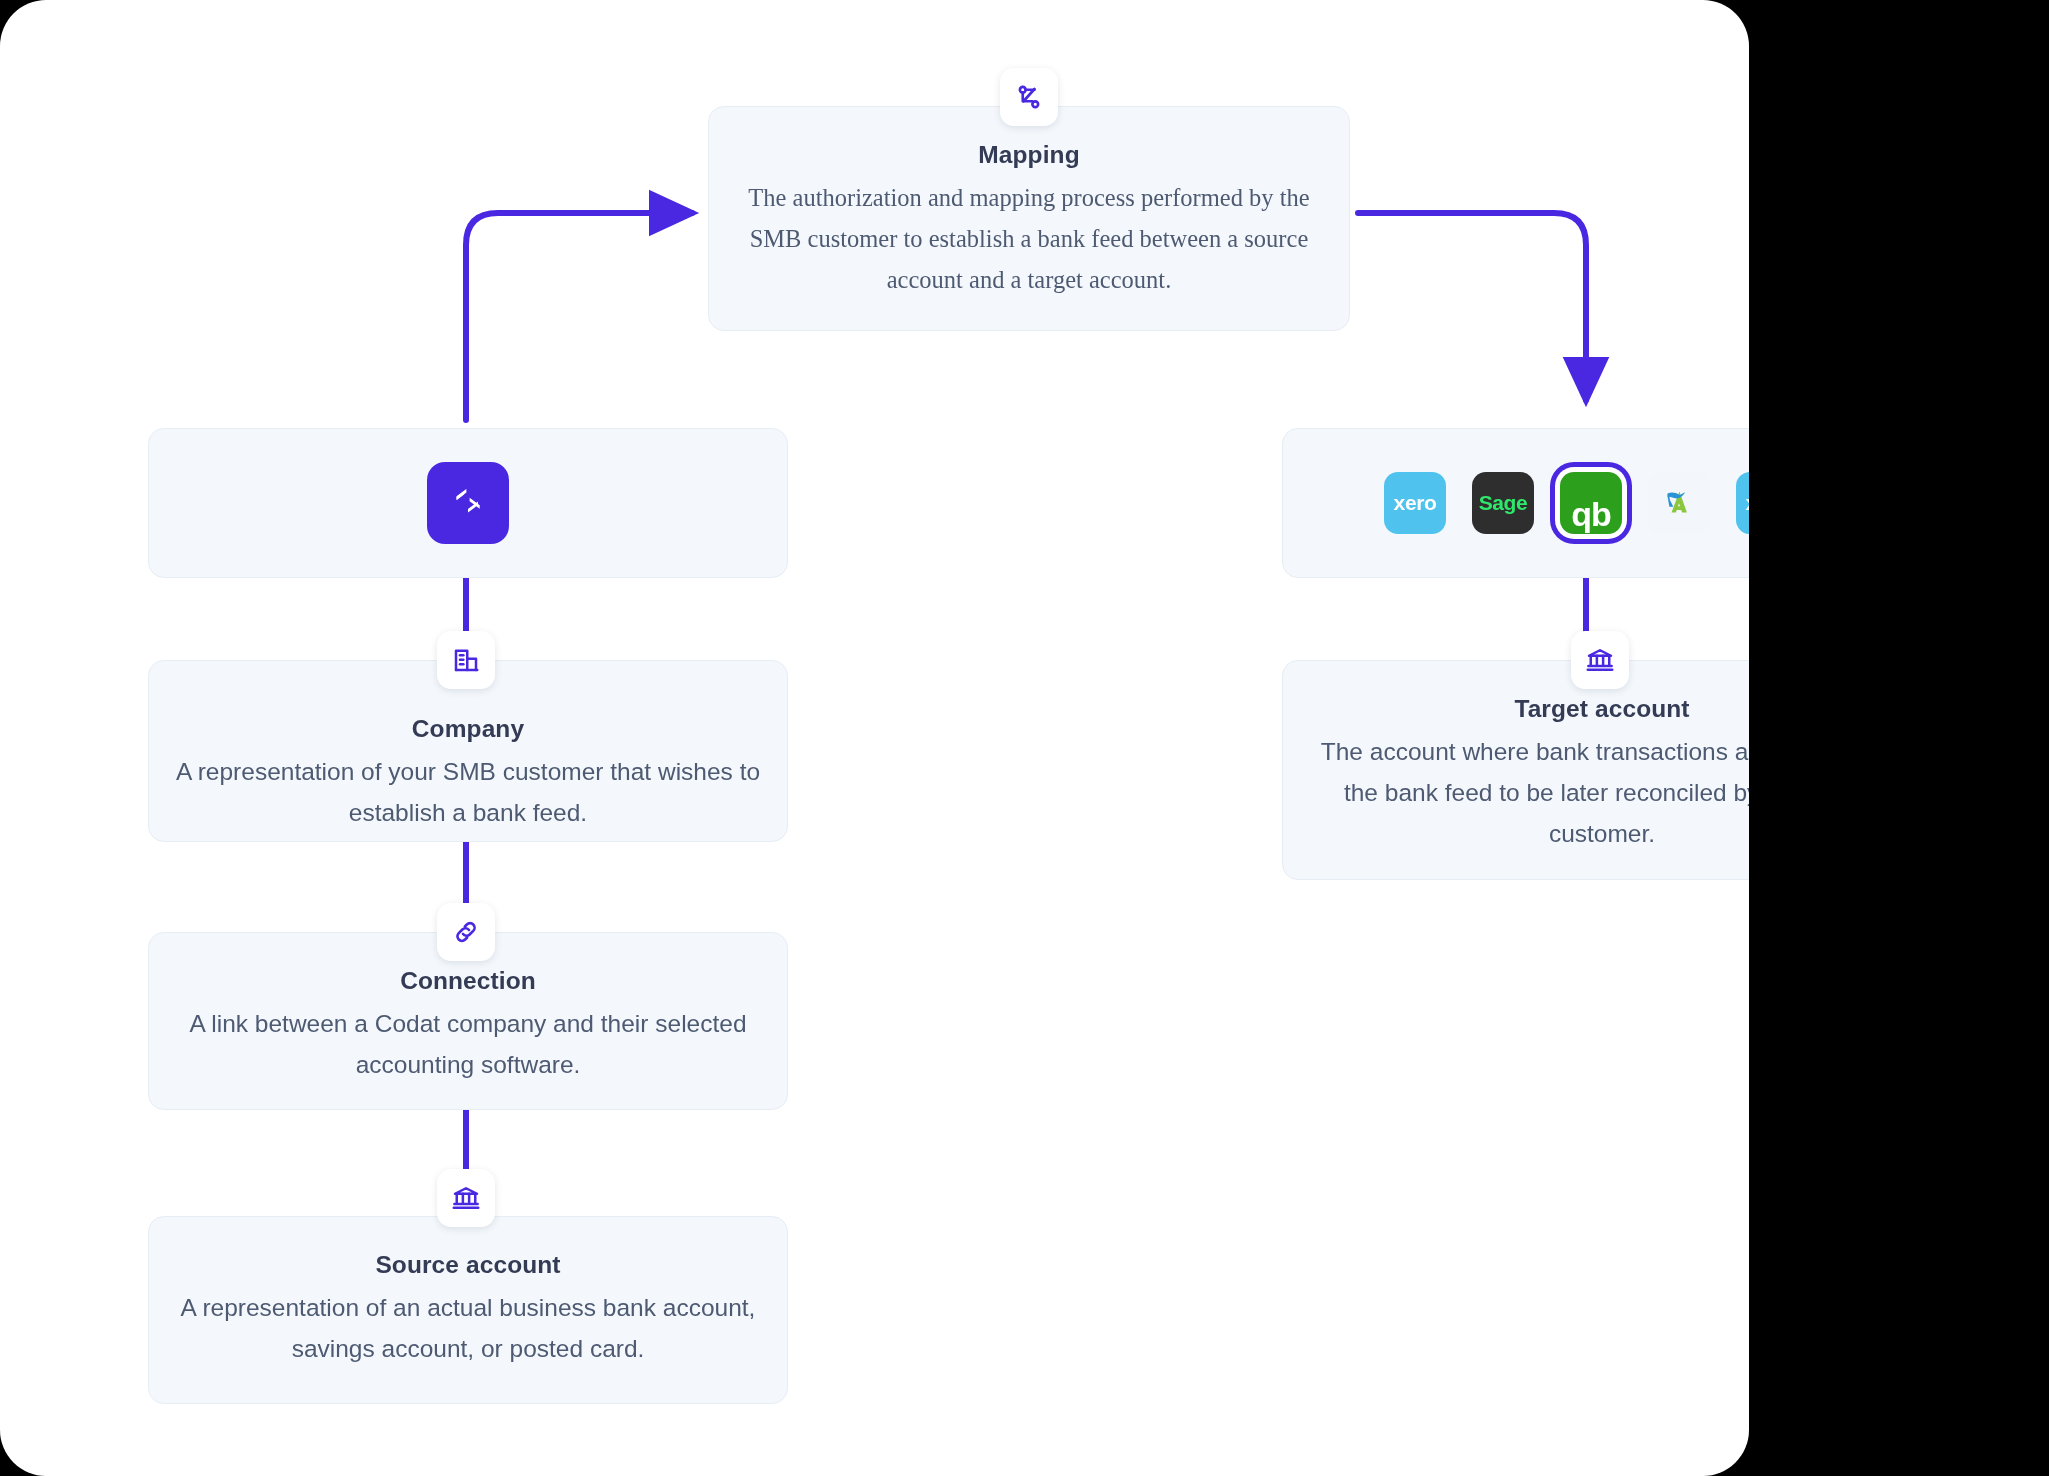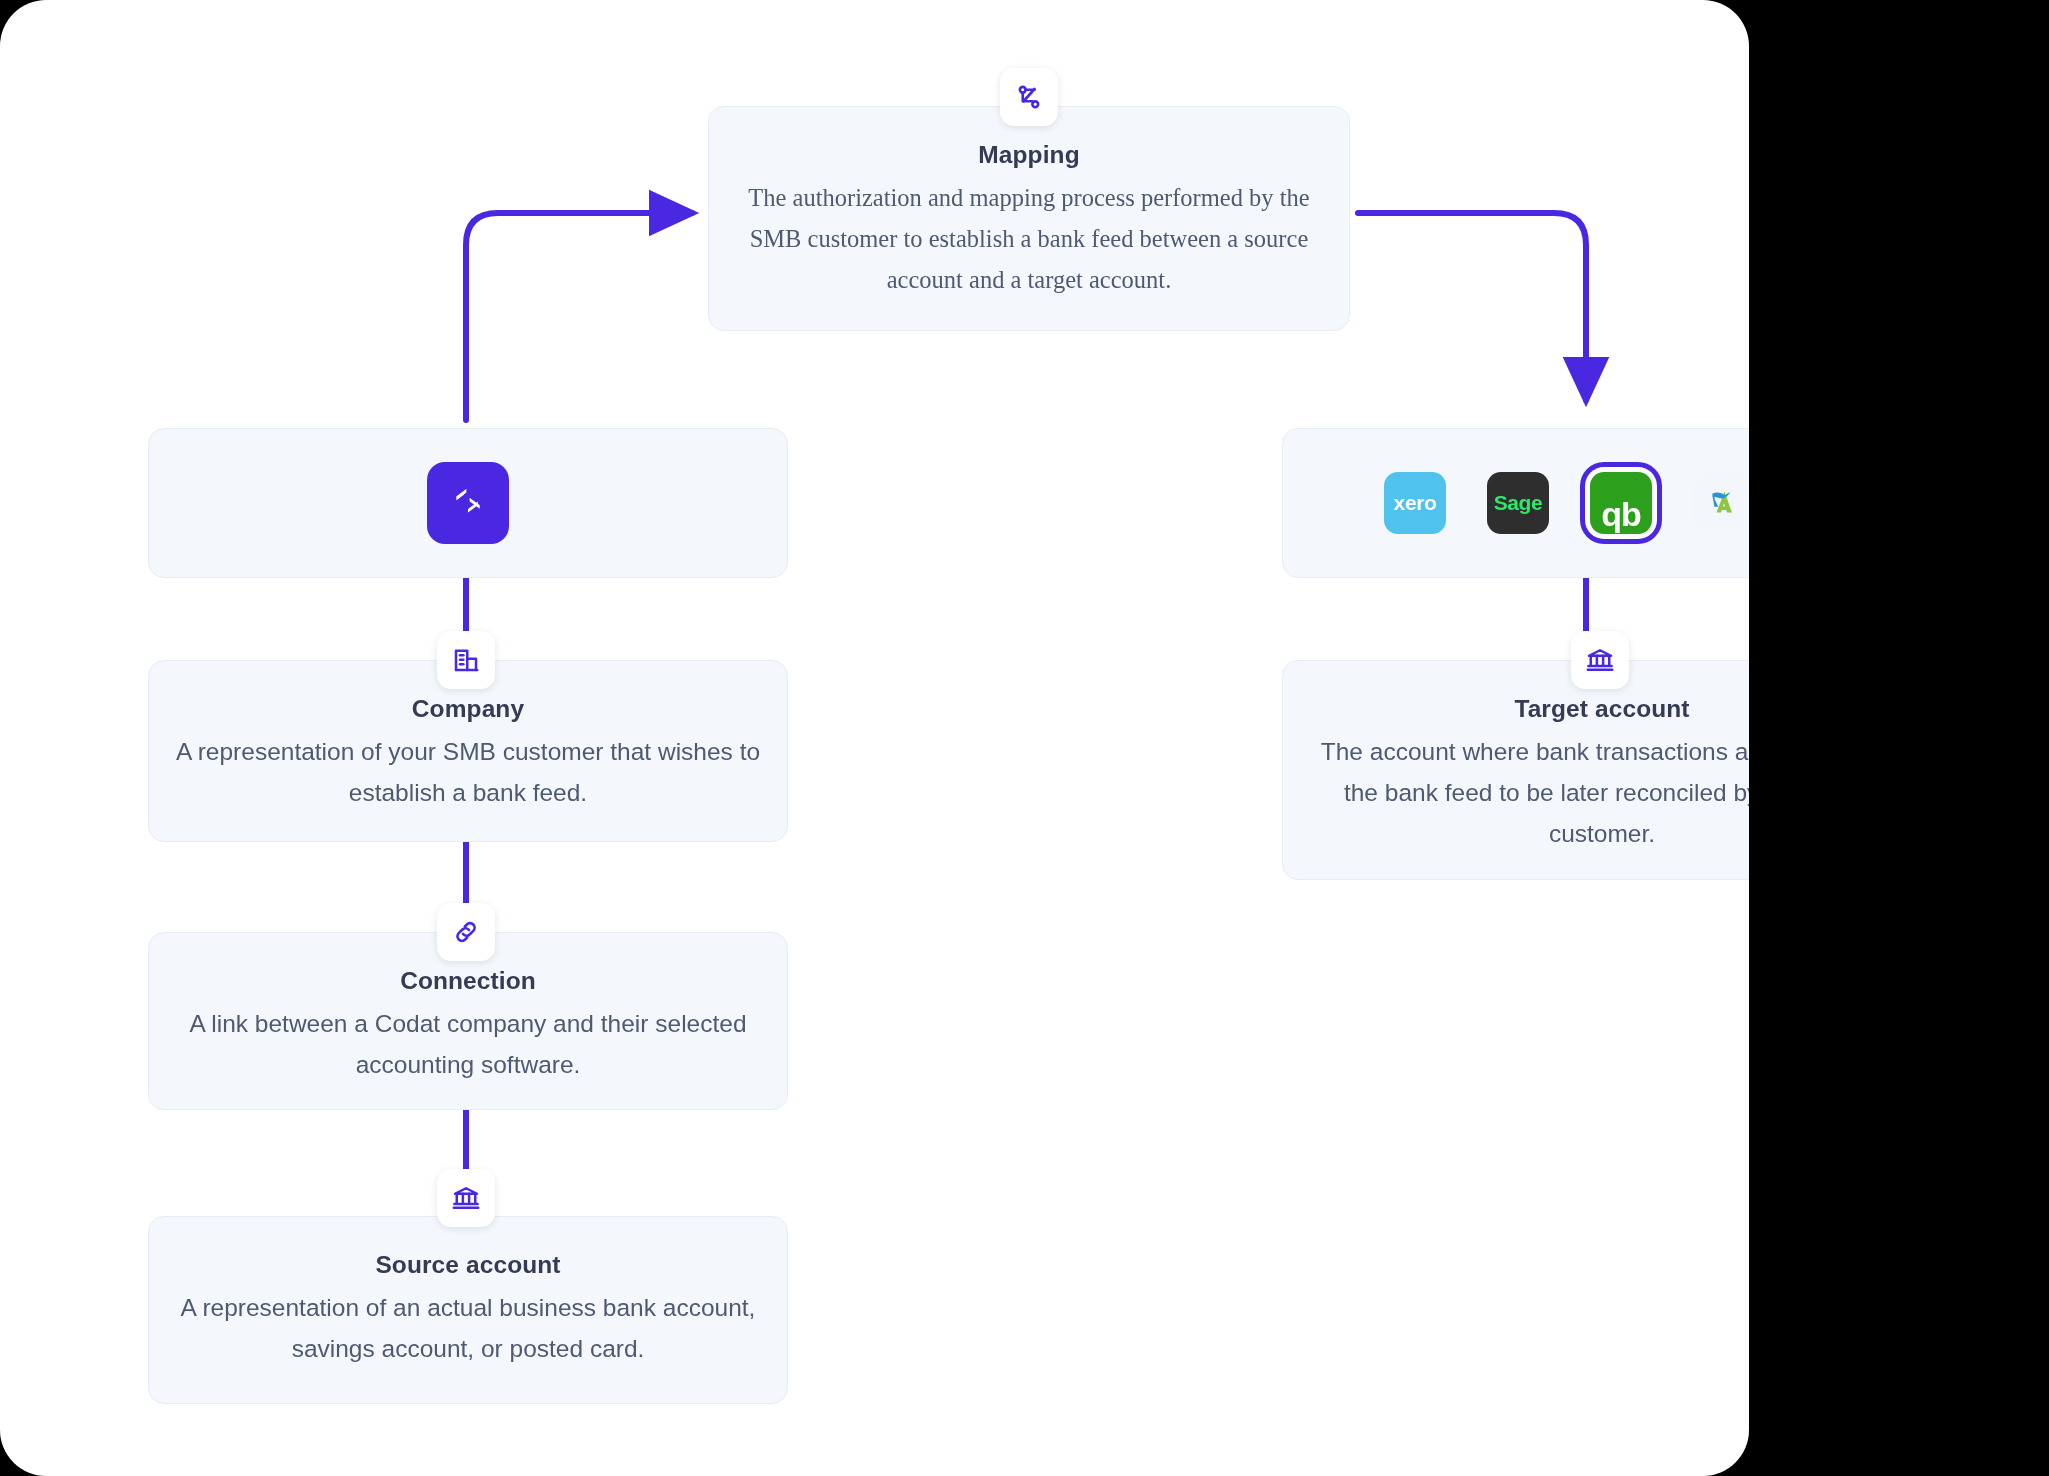--- a/index.html
+++ b/index.html
@@ -81,21 +81,21 @@
     display: flex;
     align-items: center;
     justify-content: center;
   }
 
   
   .logo-row {
     position: absolute;
     display: flex;
     align-items: center;
-    gap: 41px;
+    gap: 26px;
   }
   .logo-tile {
     width: 62px;
     height: 62px;
     border-radius: 14px;
     display: flex;
     align-items: center;
     justify-content: center;
     flex: none;
     position: relative;
@@ -183,21 +183,21 @@
         <path d="M12.5 25.2 L12.5 29.0 L22.5 36.5 L22.5 33.1 L15.5 27.9 Z" fill="#ffffff" opacity="0"></path>
         <path d="M22.3 11.4 L11.8 19.3 L11.8 23.1 L22.3 15.2 Z" fill="#ffffff"></path>
         <path d="M11.8 24.6 L22.3 32.5 L22.3 28.7 L11.8 20.8 Z" fill="#ffffff" opacity="0"></path>
         <path d="M25.7 20.5 L36.2 28.4 L36.2 32.2 L25.7 24.3 Z" fill="#ffffff"></path>
         <path d="M25.7 36.6 L36.2 28.7 L36.2 32.5 L25.7 40.4 Z" fill="#ffffff" opacity="0"></path>
         <path d="M24.0 32.3 L34.4 24.6 L34.4 28.3 L24.0 36.1 Z" fill="#ffffff"></path>
       </svg>
     </span>
   </div>
 
-  <div class="card" style="left:148px; top:660px; width:640px; height:182px; padding-top:34px;">
+  <div class="card" style="left:148px; top:660px; width:640px; height:182px; padding-top:54px;">
     <div class="card-title">Company</div>
     <div class="card-desc" style="margin-top:8px;">A representation of your SMB customer that wishes to establish a bank feed.</div>
   </div>
   <div class="badge" style="left:437px; top:631px;">
     <span>
       <svg width="30" height="30" viewBox="0 0 24 24" fill="none" stroke="#4a28e1" stroke-width="2" stroke-linecap="round" stroke-linejoin="round">
         <path d="M4 20 L4 4.6 L13 4.6 L13 20"></path>
         <path d="M13 11 L20 11 L20 20"></path>
         <path d="M4 20 L21 20"></path>
         <path d="M7.2 8.2 L9.9 8.2"></path>

